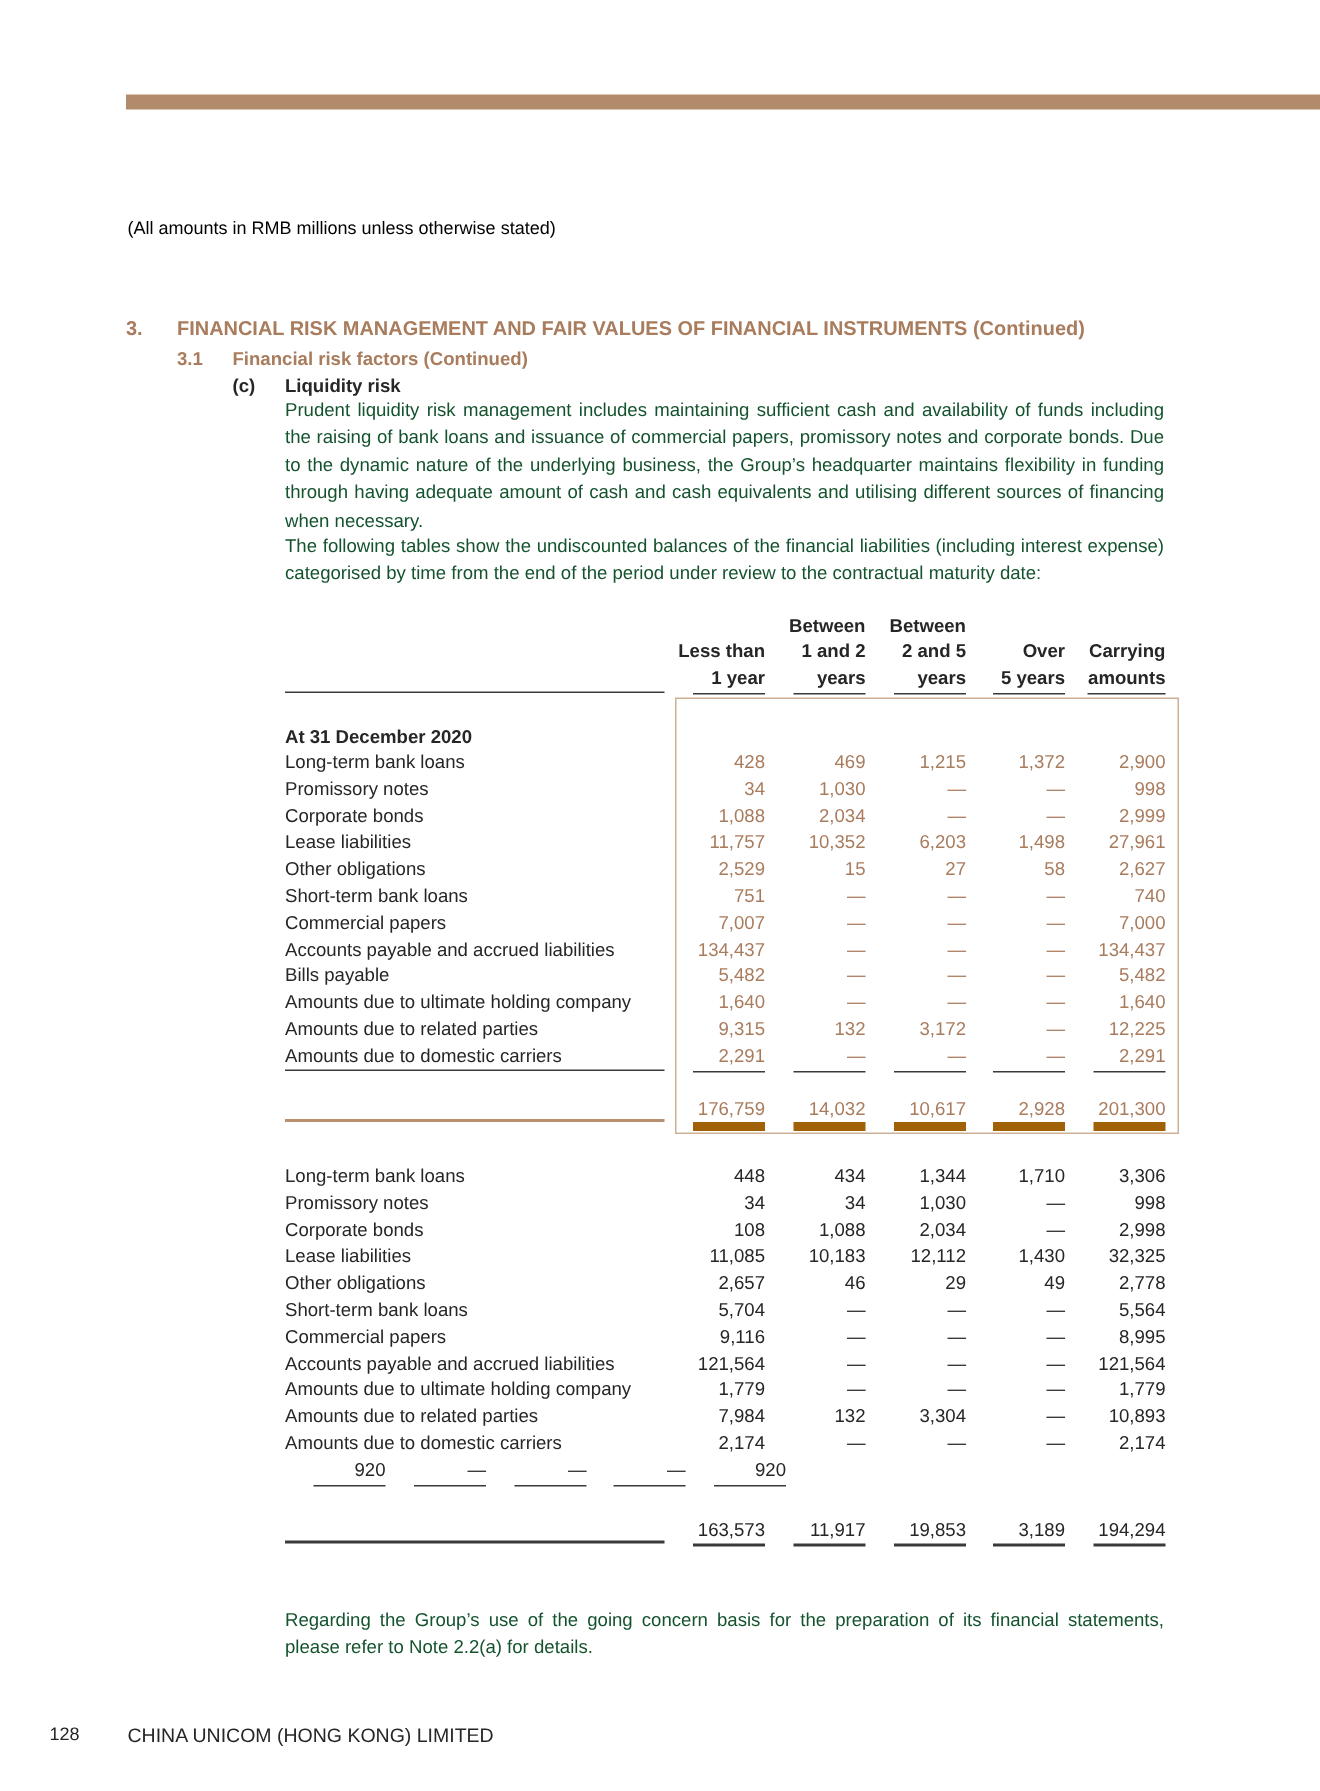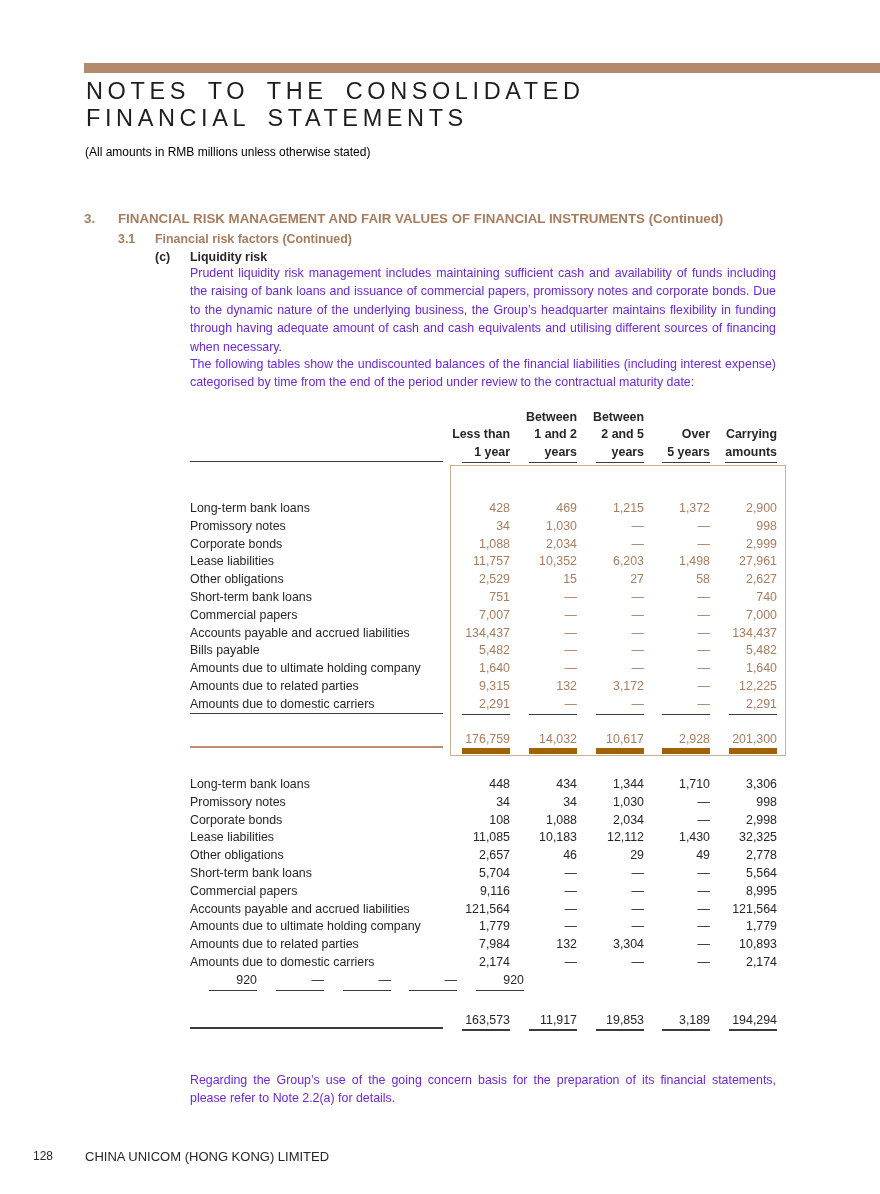--- a/index.html
+++ b/index.html
@@ -15,21 +15,21 @@
   }
   .subtitle { position:absolute; left:85px; top:145px; font-size:12px; color:#000000; }
 
   .sec3 { position:absolute; left:84px; top:211px; display:flex; font-size:13.3px; font-weight:bold; color:#a87c5c; }
   .sec3 .num { width:34px; flex:none; }
   .sec31 { position:absolute; left:118px; top:232px; display:flex; font-size:12.4px; font-weight:bold; color:#a87c5c; }
   .sec31 .num { width:37px; flex:none; }
   .itemc { position:absolute; left:155px; top:250px; display:flex; font-size:12.4px; font-weight:bold; color:#262626; }
   .itemc .num { width:35px; flex:none; }
 
-  .para { position:absolute; left:190px; width:586px; font-size:12.4px; line-height:18.4px; text-align:justify; color:#6d28d9; }
+  .para { position:absolute; left:190px; width:586px; font-size:12.4px; line-height:18.4px; text-align:justify; color:#14532d; }
   .para1 { top:264px; }
   .para2 { top:355px; }
   .closing { top:1071px; }
 
   
   .thead {
     position:absolute; left:190px; top:405px; width:596px; height:57px;
     display:flex; align-items:flex-end; font-size:12.4px; font-weight:bold; color:#262626;
   }
   .hlbl { width:253px; flex:none; align-self:stretch; border-bottom:1.5px solid #3a3a3a; }
@@ -64,21 +64,20 @@
   .pfoot-num { position:absolute; left:33px; top:1149px; font-size:12px; color:#262626; }
   .pfoot-co  { position:absolute; left:85px; top:1149px; font-size:13px; color:#262626; }
 </style>
 </head>
 <body>
 
 <div class="page">
 
   <div class="accent-bar"></div>
 
-  <h1 class="doc-title"><span>NOTES TO THE CONSOLIDATED</span><br><span>FINANCIAL STATEMENTS</span></h1>
 
   <div class="subtitle">(All amounts in RMB millions unless otherwise stated)</div>
 
   <div class="sec3">
     <span class="num">3.</span>
     <span>FINANCIAL RISK MANAGEMENT AND FAIR VALUES OF FINANCIAL INSTRUMENTS (Continued)</span>
   </div>
 
   <div class="sec31">
     <span class="num">3.1</span>
@@ -120,20 +119,21 @@
         <div></div>
         <div>Carrying</div>
         <div><span class="hu">amounts</span></div>
       </div>
     </div>
 
   <div class="box2020"></div>
 
   <div class="tsec accent" id="sec-0">
       <div class="trow heading">
+        <div class="lbl">At 31 December 2020</div>
         <div class="gap"></div>
       </div>
       <div class="trow">
         <div class="lbl">Long-term bank loans</div>
         <div class="gap"></div>
         <div class="ncell c0"><span class="val">428</span></div>
         <div class="ncell c1"><span class="val">469</span></div>
         <div class="ncell c2"><span class="val">1,215</span></div>
         <div class="ncell c3"><span class="val">1,372</span></div>
         <div class="ncell c4"><span class="val">2,900</span></div>

